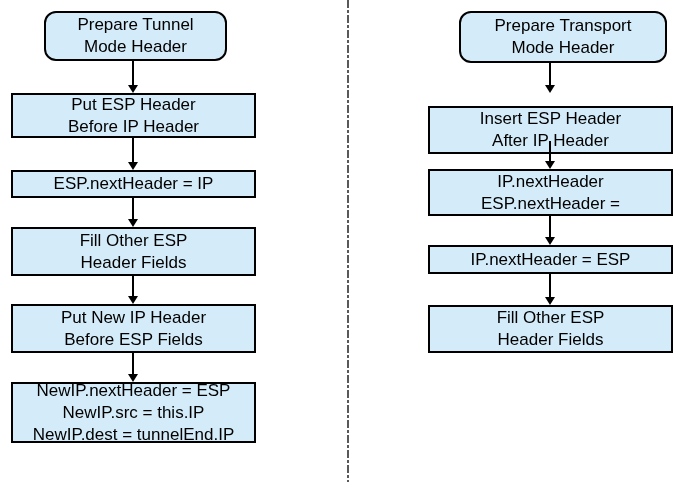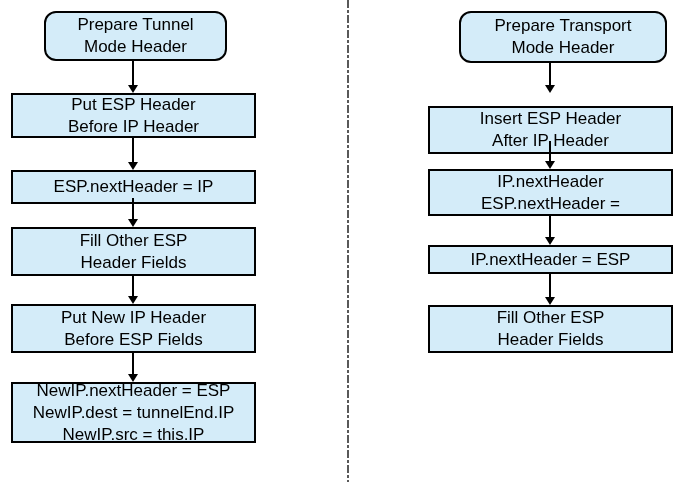--- a/index.html
+++ b/index.html
@@ -89,21 +89,21 @@
     <div class="node" style="left:11px; top:93px; width:245px; height:45px">
       <div class="line">Put ESP Header</div>
       <div class="line">Before IP Header</div>
     </div>
 
     <div class="arrow" style="left:127px; top:138px; height:32px">
       <div class="arrow-line"></div>
       <div class="arrow-head"></div>
     </div>
 
-    <div class="node" style="left:11px; top:170px; width:245px; height:34px">
+    <div class="node" style="left:11px; top:170px; width:245px; height:28px">
       <div class="line">ESP.nextHeader = IP</div>
     </div>
 
     <div class="arrow" style="left:127px; top:198px; height:29px">
       <div class="arrow-line"></div>
       <div class="arrow-head"></div>
     </div>
 
     <div class="node" style="left:11px; top:227px; width:245px; height:49px">
       <div class="line">Fill Other ESP</div>
@@ -120,22 +120,22 @@
       <div class="line">Before ESP Fields</div>
     </div>
 
     <div class="arrow" style="left:127px; top:353px; height:29px">
       <div class="arrow-line"></div>
       <div class="arrow-head"></div>
     </div>
 
     <div class="node" style="left:11px; top:382px; width:245px; height:61px">
       <div class="line">NewIP.nextHeader = ESP</div>
+      <div class="line">NewIP.src = this.IP</div>
       <div class="line">NewIP.dest = tunnelEnd.IP</div>
-      <div class="line">NewIP.src = this.IP</div>
     </div>
 
   </div>
 
   <div>
 
     <div class="node terminator" style="left:459px; top:11px; width:208px; height:52px">
       <div class="line">Prepare Transport</div>
       <div class="line">Mode Header</div>
     </div>

